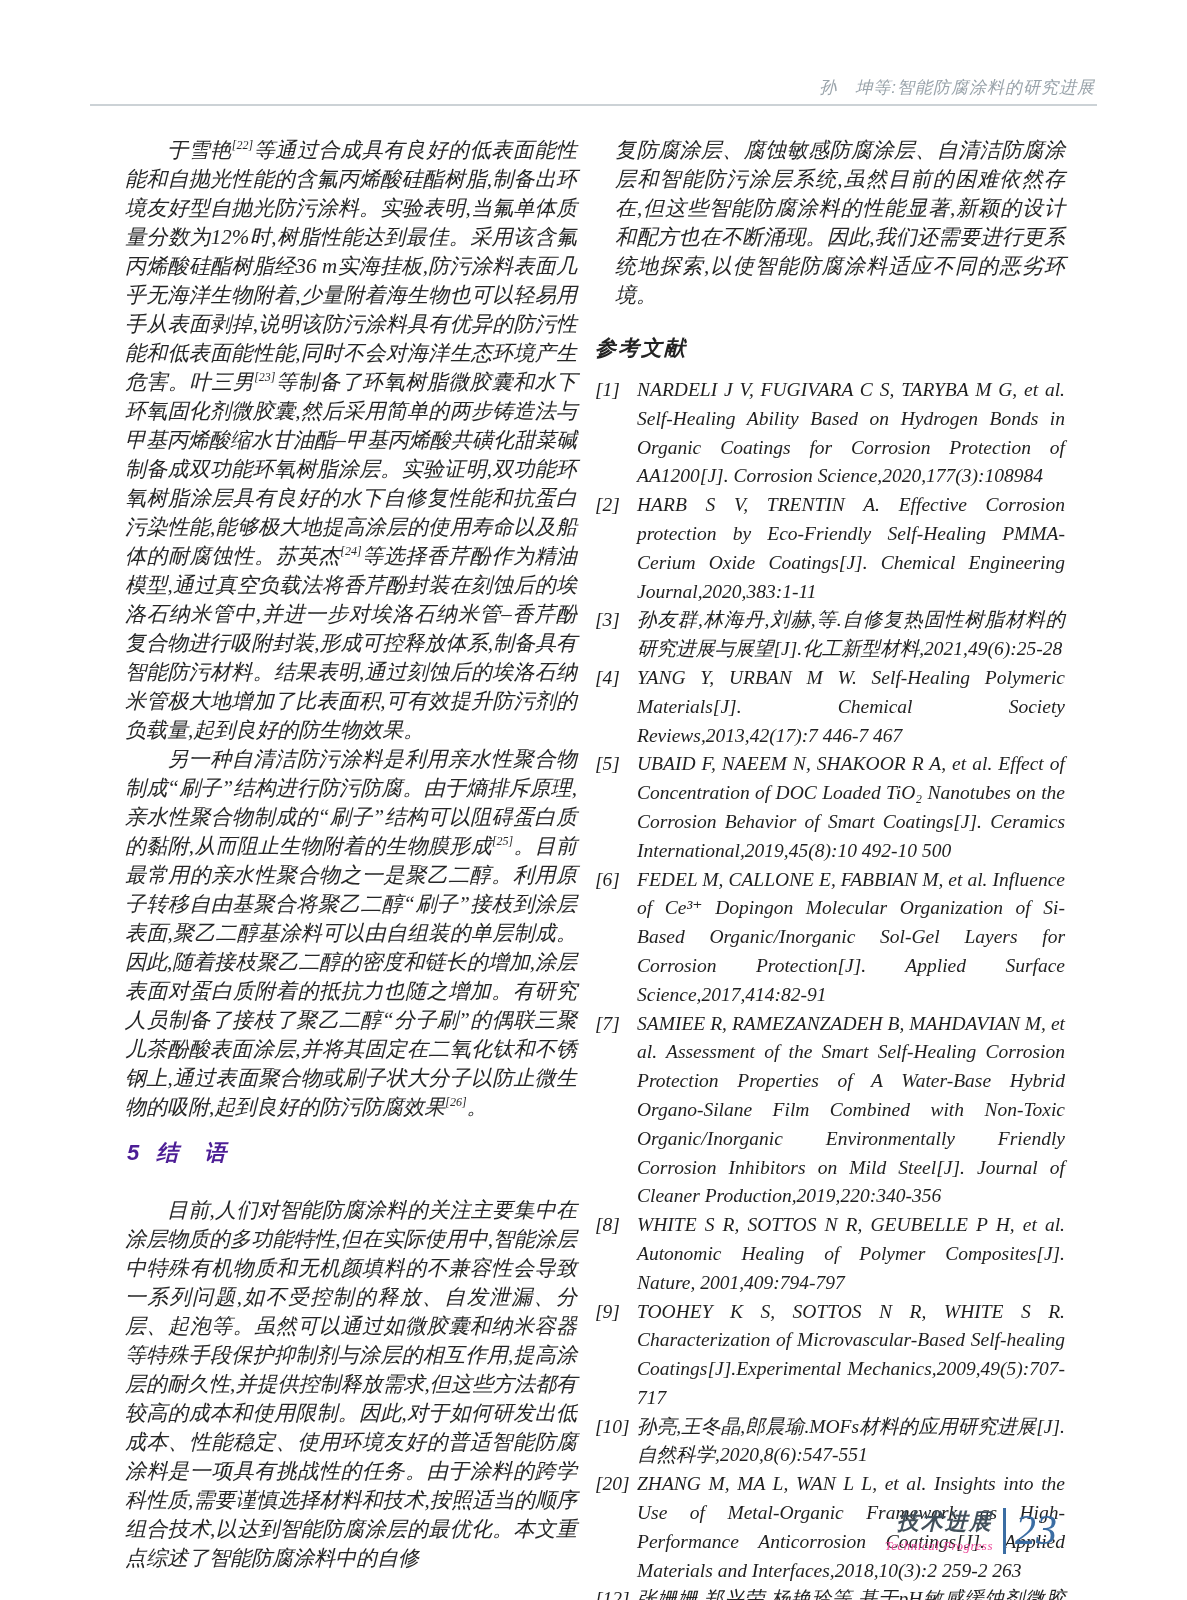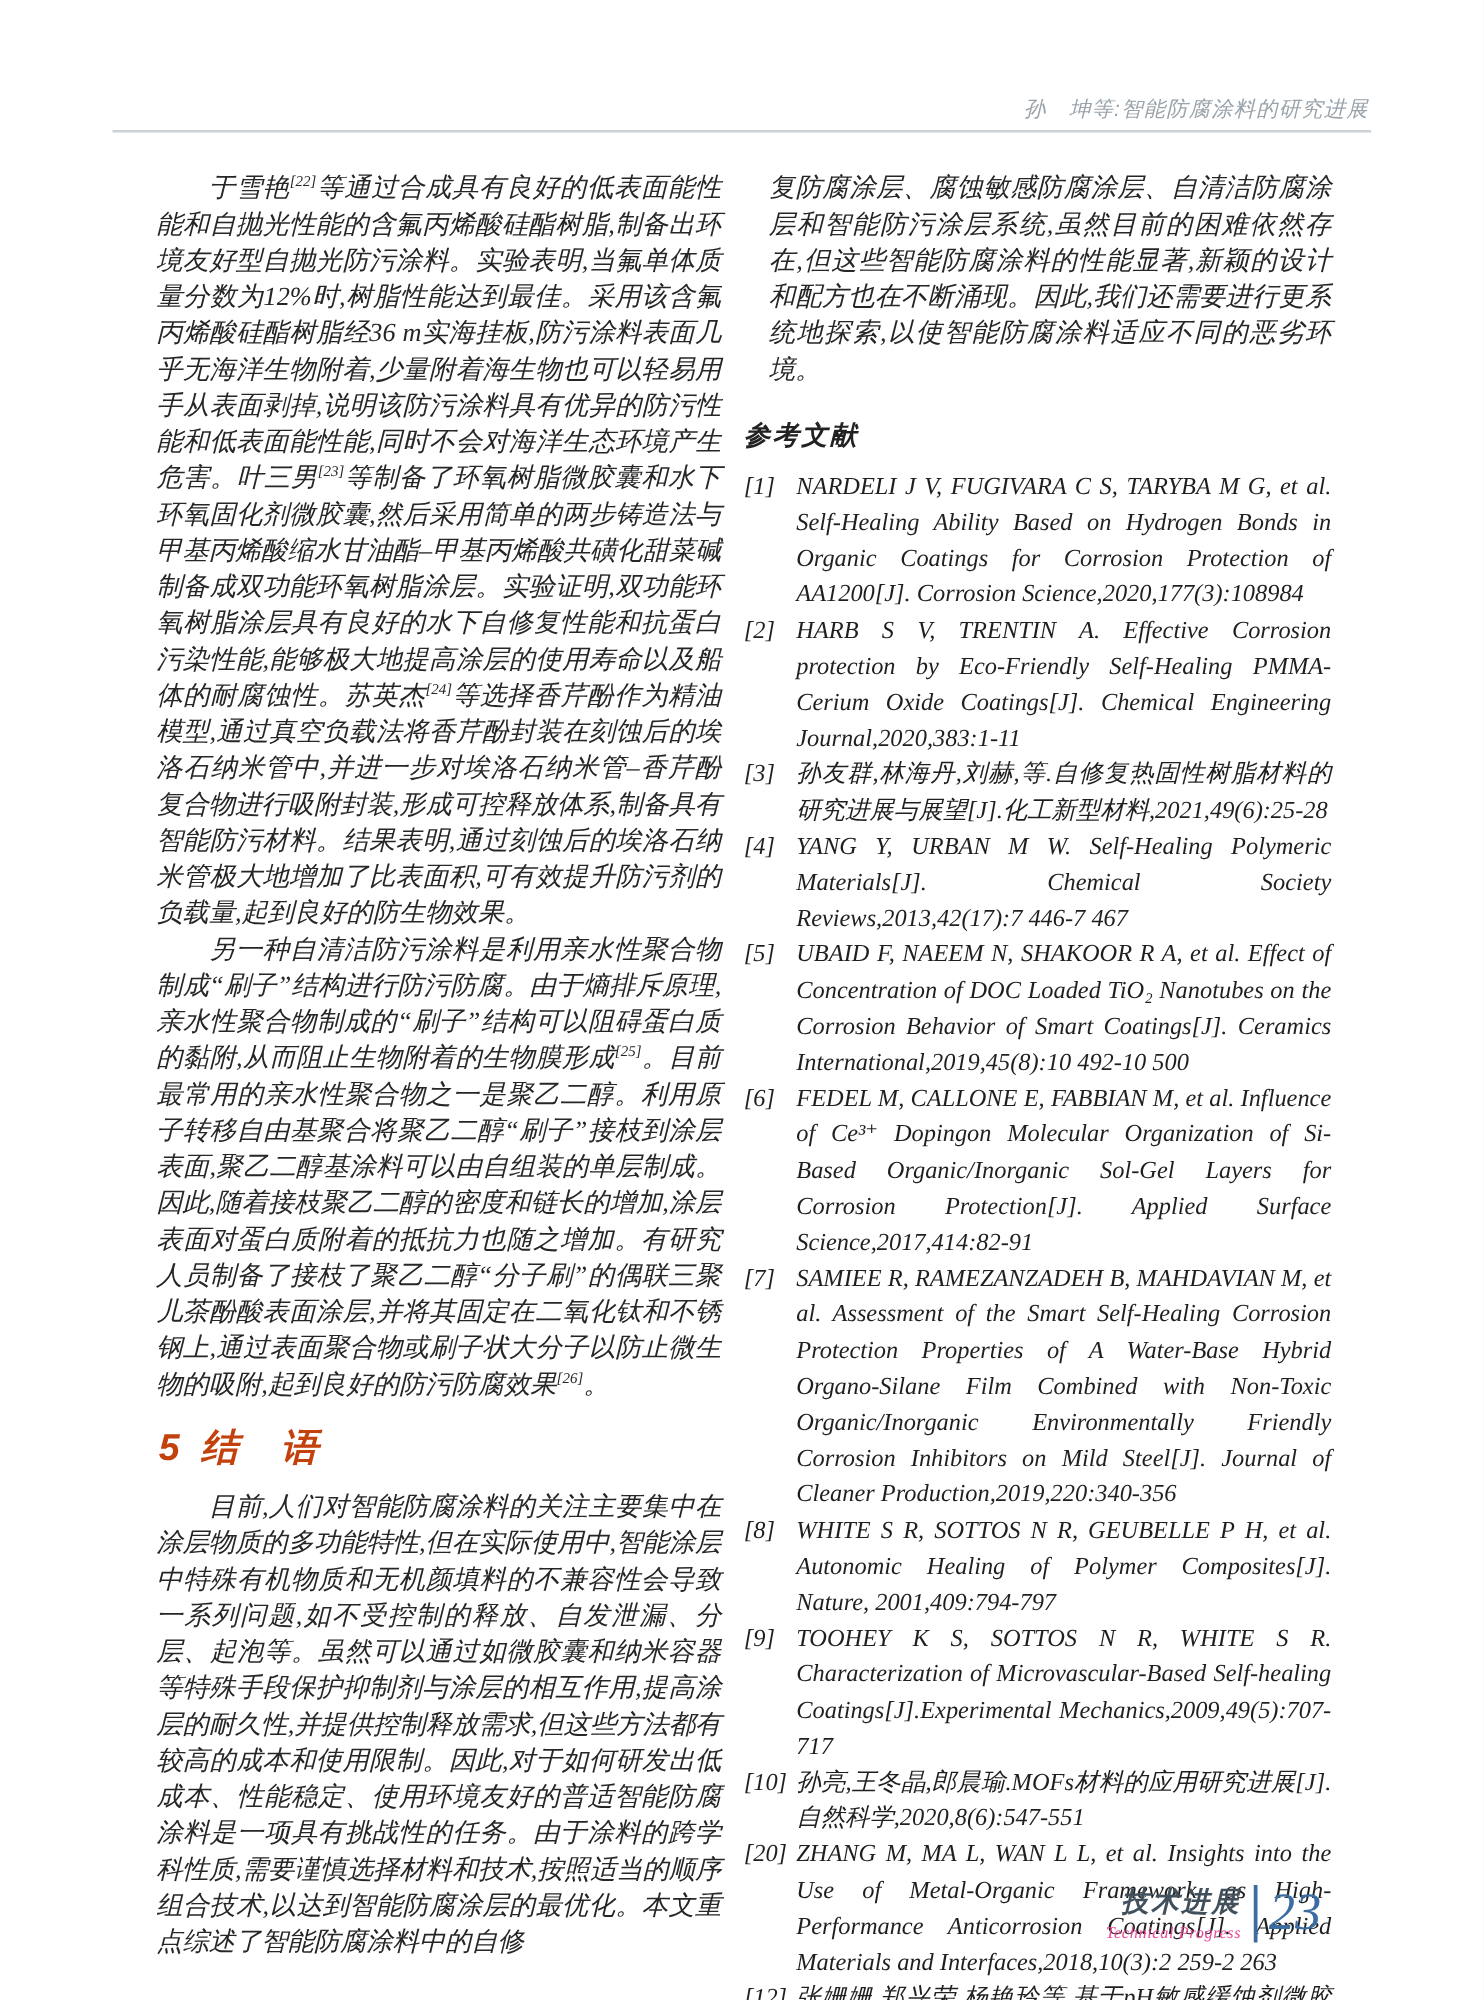--- a/index.html
+++ b/index.html
@@ -48,25 +48,25 @@
     text-align: justify;
     text-indent: 2em;
     color: #262626;
   }
   .para sup {
     font-size: 12px;
     line-height: 0;
   }
   .no-indent { text-indent: 0; margin-left: 20px; }
   .section-heading {
-    margin: 16px 0 12px 2px;
+    margin: 16px 0 28px 2px;
     font-family: "Liberation Sans", "DejaVu Sans", sans-serif;
     font-weight: bold;
-    font-size: 30px;
-    color: #c2410c;
+    font-size: 22px;
+    color: #4c1d95;
     letter-spacing: 1px;
   }
   .section-heading .sh-title { margin-left: 16px; letter-spacing: 2px; }
   .refs-title {
     margin: 24px 0 14px 0;
     text-align: left;
     font-size: 21px;
     font-weight: bold;
     color: #222222;
     letter-spacing: 2px;

